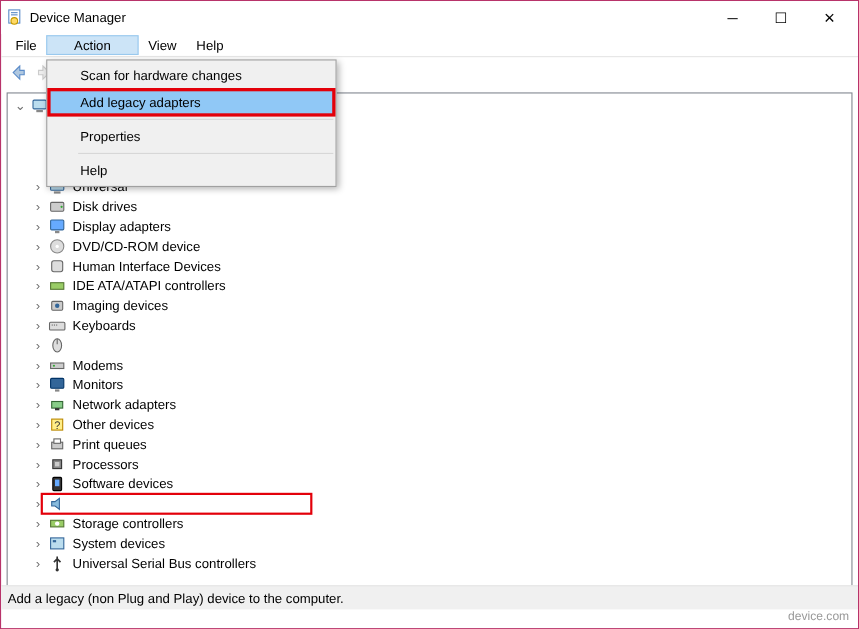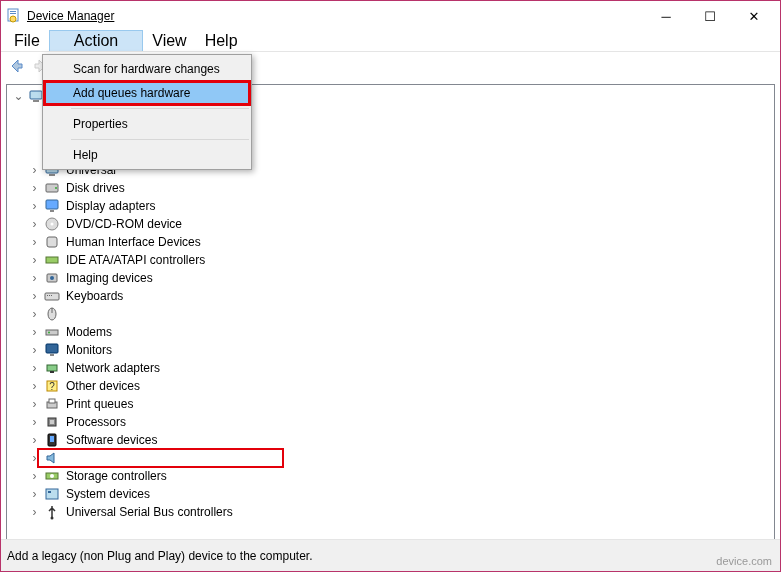--- a/index.html
+++ b/index.html
@@ -1,39 +1,39 @@
 <!DOCTYPE html>
 <html><head>
 <meta charset="utf-8">
 <style>
 * { margin: 0; padding: 0; box-sizing: border-box; font-family: 'Segoe UI', Tahoma, sans-serif; }
 body { background: #fff; width: 781px; height: 572px; overflow: hidden; border: 1px solid #b8336a; position: relative; }
 .titlebar { height: 30px; display: flex; align-items: center; padding: 0 4px; background: #fff; }
 .titlebar .icon { width: 16px; height: 16px; margin-right: 6px; display:flex; align-items:center; justify-content:center;}
-.titlebar .title { font-size: 12px; flex: 1; text-decoration: underline; }
+.titlebar .title { font-size: 12px; flex: 1; }
 .tb-controls { display: flex; }
 .tb-btn { width: 44px; height: 28px; display: flex; align-items: center; justify-content: center; font-size: 13px; font-family: 'Segoe MDL2 Assets', sans-serif; }
 .menubar { height: 20px; display: flex; align-items: center; padding: 0 4px; gap: 0; }
-.menubar .mitem { padding: 2px 9px; font-size: 16px; cursor: default; }
+.menubar .mitem { padding: 2px 9px; font-size: 12px; cursor: default; }
 .menubar .mitem.active { background: #cce4f7; border: 1px solid #99c9ee; padding: 1px 24px; }
 .toolbar { height: 28px; display: flex; align-items: center; padding: 0 4px; gap: 3px; border-top: 1px solid #e5e5e5; position: relative; }
 .tbtn { width: 22px; height: 22px; display: flex; align-items: center; justify-content: center; border-radius: 2px; }
 .tdiv { width: 1px; height: 20px; background: #d0d0d0; margin: 0 3px; }
 .content { position: absolute; top: 83px; left: 5px; right: 5px; bottom: 24px; border: 1px solid #828790; background: #fff; overflow: auto; }
 .tree { padding: 2px 0; font-size: 12px; }
 .node { display: flex; align-items: center; height: 18px; padding-left: 6px; white-space: nowrap; }
 .node.child { padding-left: 22px; }
 .expander { width: 11px; height: 11px; margin-right: 4px; display: flex; align-items: center; justify-content: center; color: #6e6e6e; }
 .nicon { width: 16px; height: 16px; margin-right: 4px; display:flex; align-items:center; justify-content:center;}
 .nlabel { padding: 0 2px; }
 .node.highlighted { position: relative; }
 .node.highlighted::after { content:''; position:absolute; left:30px; top:-1px; right:490px; bottom:-1px; border:2px solid #e3000a; pointer-events:none;}
-.statusbar { position: absolute; bottom: 0; left: 0; right: 0; height: 32px; display: flex; align-items: center; padding: 1px 6px; font-size: 12px; border-top: 1px solid #e5e5e5; background: #f0f0f0; }
+.statusbar { position: absolute; bottom: 17px; left: 0; right: 0; height: 22px; display: flex; align-items: center; padding: 1px 6px; font-size: 12px; border-top: 1px solid #e5e5e5; background: #f0f0f0; }
 .watermark { position: absolute; bottom: 4px; right: 8px; font-size: 11px; color: #999; }
-.dropdown { position: absolute; top: 53px; left: 41px; width: 210px; background: #f0f0f0; border: 1px solid #a0a0a0; box-shadow: 2px 2px 6px rgba(0,0,0,0.3); z-index: 100; padding: 2px; }
+.dropdown { position: absolute; top: 53px; left: 41px; width: 264px; background: #f0f0f0; border: 1px solid #a0a0a0; box-shadow: 2px 2px 6px rgba(0,0,0,0.3); z-index: 100; padding: 2px; }
 .dd-item { padding: 5px 8px 5px 28px; font-size: 12px; position: relative; }
 .dd-item.highlighted { background: #90c8f6; }
 .dd-item.boxed::after { content:''; position:absolute; left:-2px; right:-2px; top:-1px; bottom:-1px; border:3px solid #e3000a; pointer-events:none;}
 .dd-sep { height: 1px; background: #d7d7d7; margin: 3px 0 3px 26px; }
 svg { display:block; }
 </style>
 </head>
 <body>
 
 <div class="titlebar">
@@ -75,21 +75,21 @@
   <div class="tbtn">
     <svg width="16" height="16" viewBox="0 0 16 16">
         <path d="M6 2 L12 8 L6 14 L6 10 L2 10 L2 6 L6 6 Z" fill="#eee" stroke="#ccc"></path>
       </svg>
   </div>
   <div class="tdiv"></div>
 </div>
 
 <div class="dropdown">
   <div class="dd-item">Scan for hardware changes</div>
-  <div class="dd-item highlighted boxed">Add queues hardware</div>
+  <div class="dd-item highlighted boxed">Add legacy adapters</div>
   <div class="dd-sep"></div>
   <div class="dd-item">Properties</div>
   <div class="dd-sep"></div>
   <div class="dd-item">Help</div>
 </div>
 
 <div class="content">
   <div class="tree">
     <div class="node">
       <span class="expander">⌄</span>

